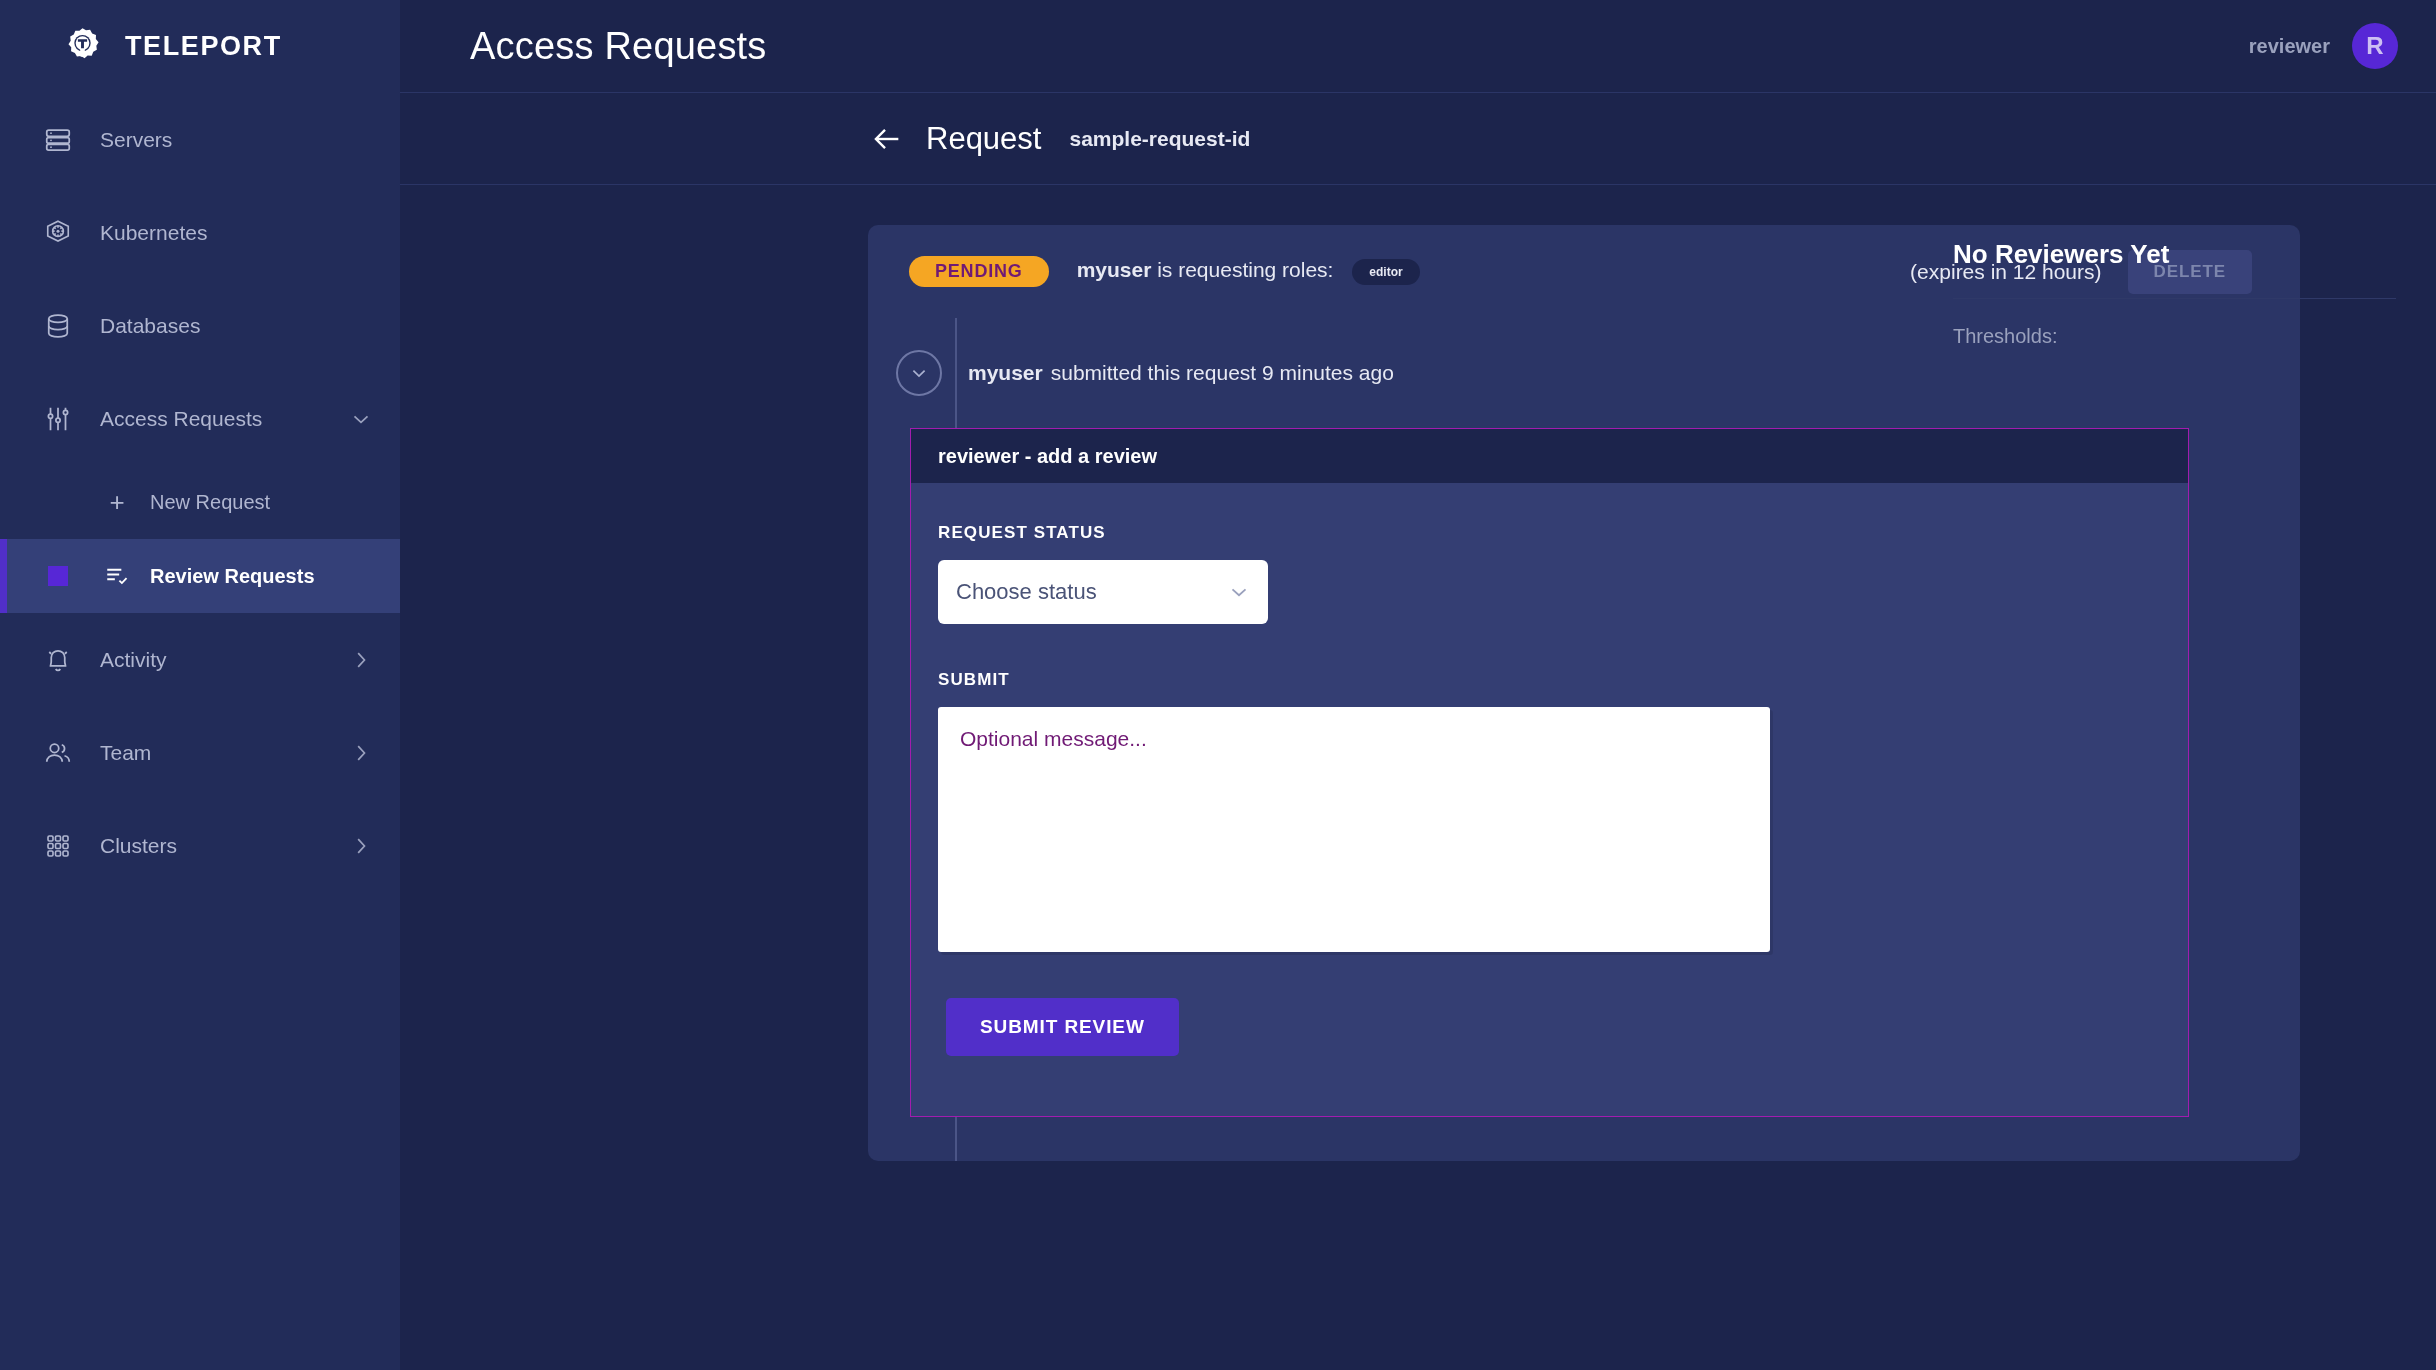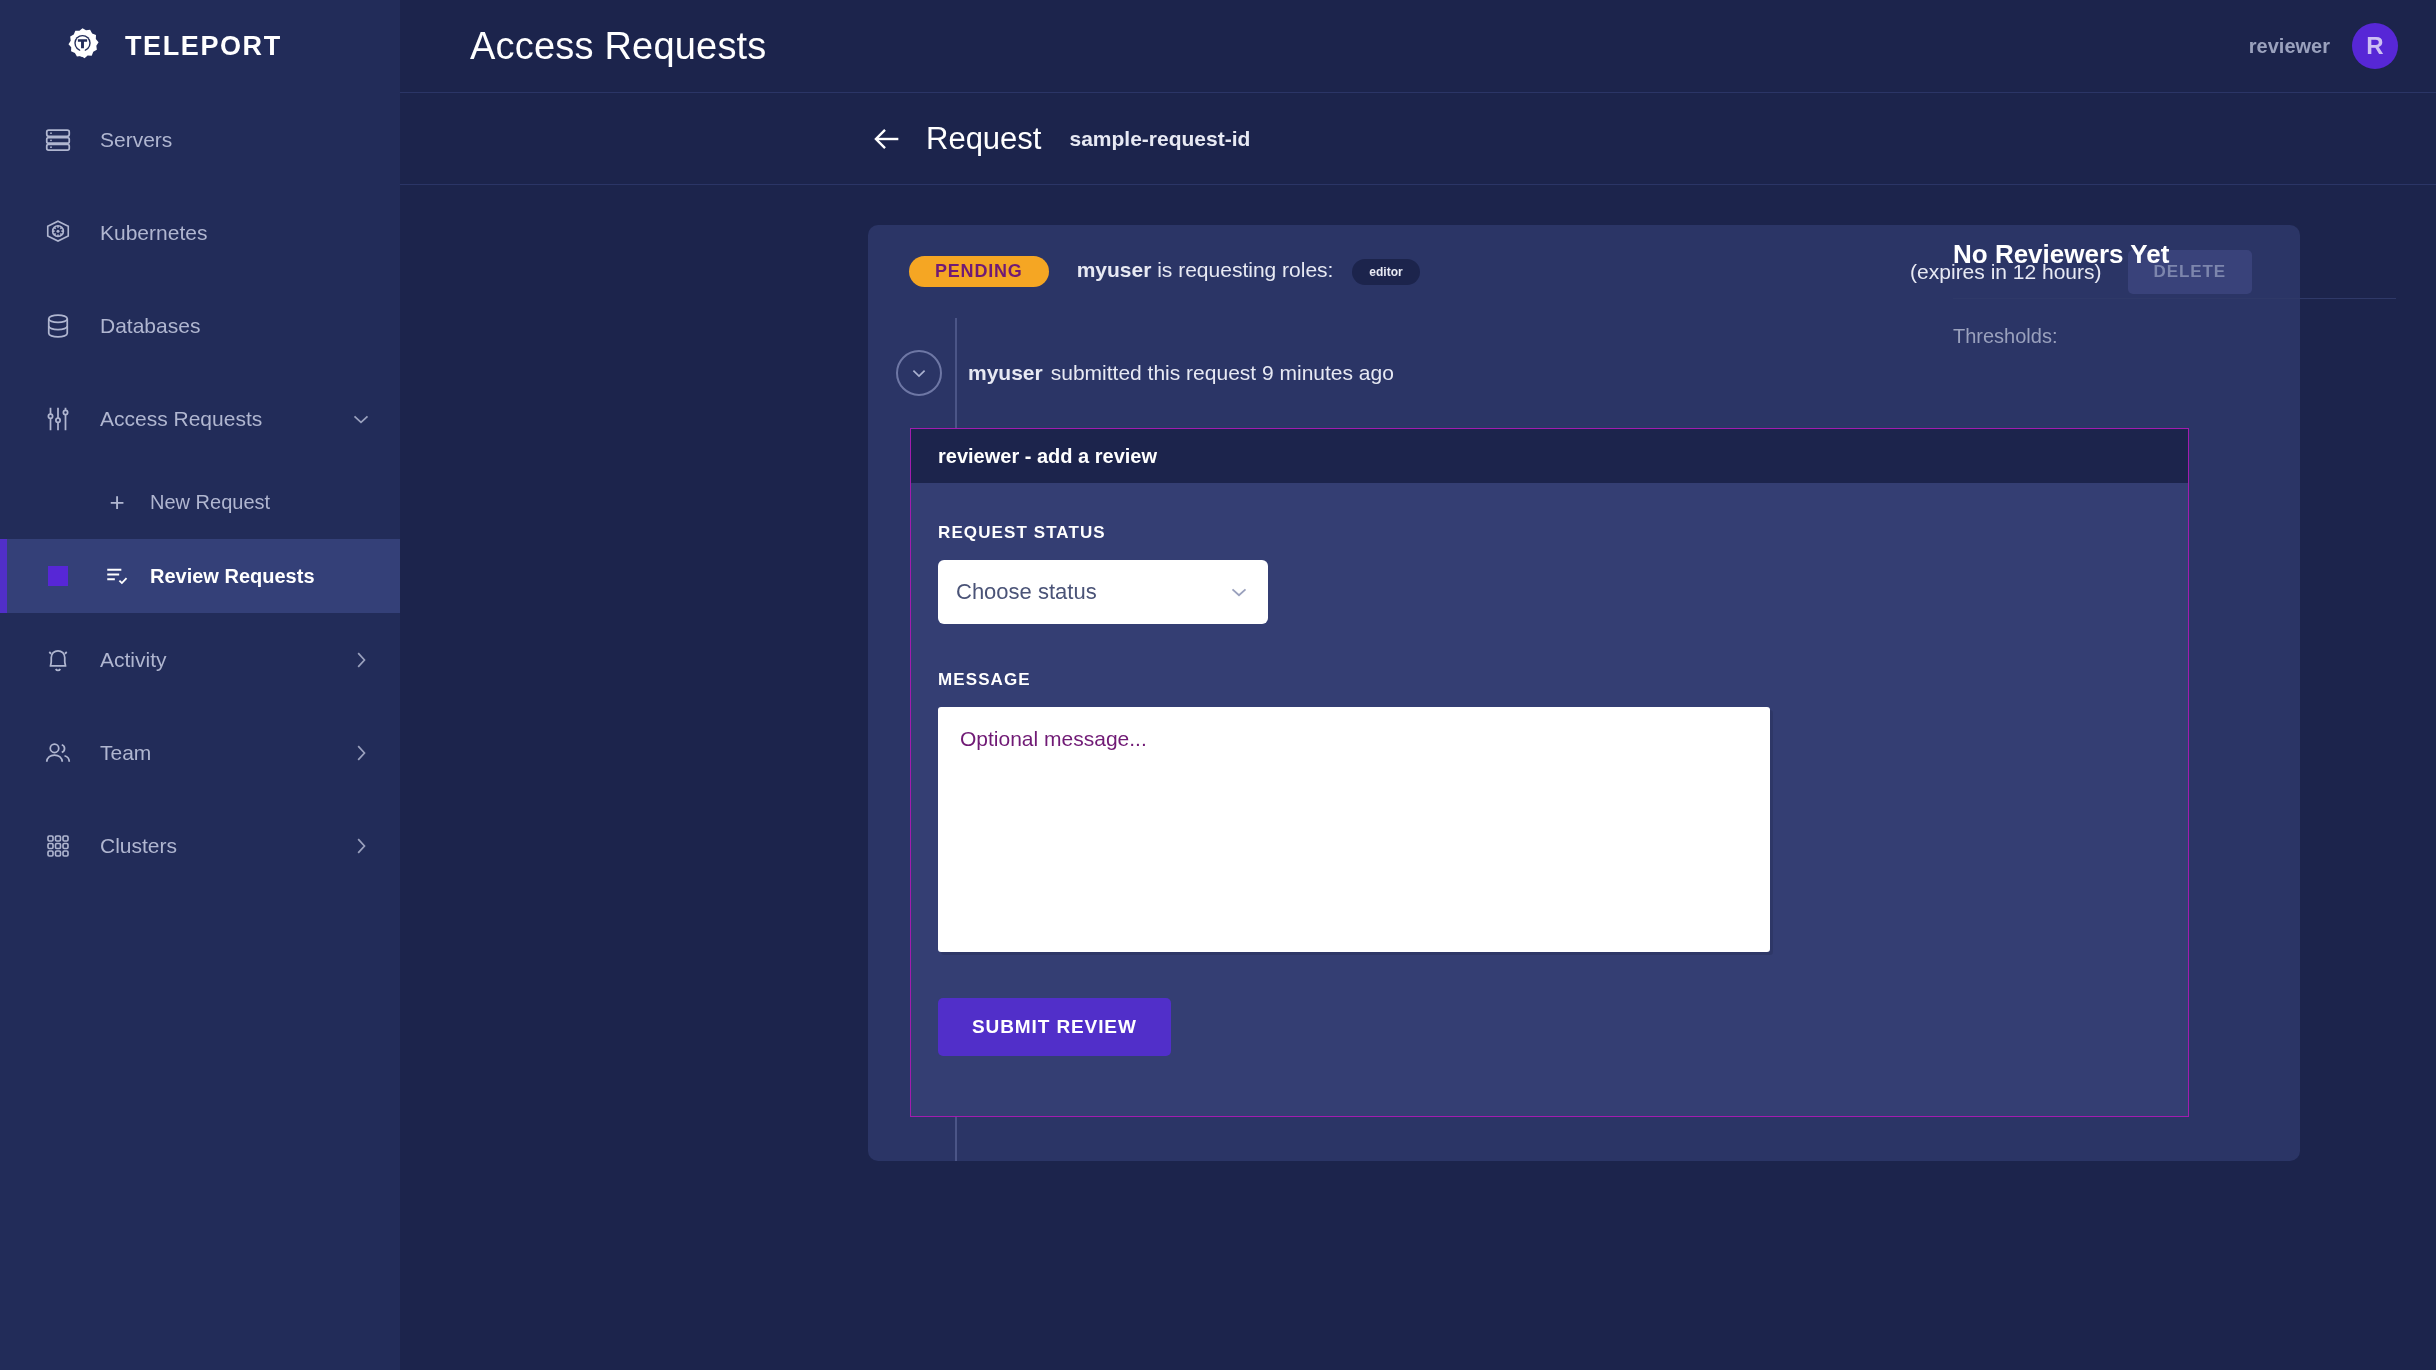--- a/index.html
+++ b/index.html
@@ -169,21 +169,21 @@
     width: 832px; height: 245px; background:#ffffff;
     border-radius: 3px; padding: 20px 22px;
     color:#701a75; font-size: 21px;
     margin-bottom: 46px;
     box-shadow: 3px 3px 0 rgba(0,0,0,.10);
   }
   .btn-submit {
     background:#512fc9; color:#ffffff; border:none;
     border-radius: 5px; padding: 18px 34px;
     font-size: 19px; font-weight: 700; letter-spacing: .9px;
-    cursor:pointer; font-family:"Liberation Sans", sans-serif;
+    cursor:pointer; font-family:"Liberation Sans", sans-serif;margin-left:8px;
   }
 
   
   .right-col { flex:1; padding-left: 58px; padding-top: 14px; padding-right: 40px; }
   .right-title { color:#ffffff; font-size: 26px; font-weight:700; }
   .right-divider {
     height:1px; background:#2f3968; margin: 28px 0 26px 0; width: 100%;
   }
   .right-sub { color:#9aa1bd; font-size: 20px; }
 </style>
@@ -402,21 +402,21 @@
                 <div class="field-label">REQUEST STATUS</div>
                 <div class="select-box">
                   <span class="select-val">Choose status</span>
                   <span class="sel-chev">
                     <svg width="26" height="26" viewBox="0 0 24 24" fill="none" stroke="#9aa1bd" stroke-width="1.7">
                       <path d="M6 9.6L12 15l6-5.4"></path>
                     </svg>
                   </span>
                 </div>
 
-                <div class="field-label">MESSAGE</div>
+                <div class="field-label">SUBMIT</div>
                 <div class="textarea-box">Optional message...</div>
 
                 <button class="btn-submit">SUBMIT REVIEW</button>
               </div>
             </div>
 
           </div>
         </div>
       </div>
 

